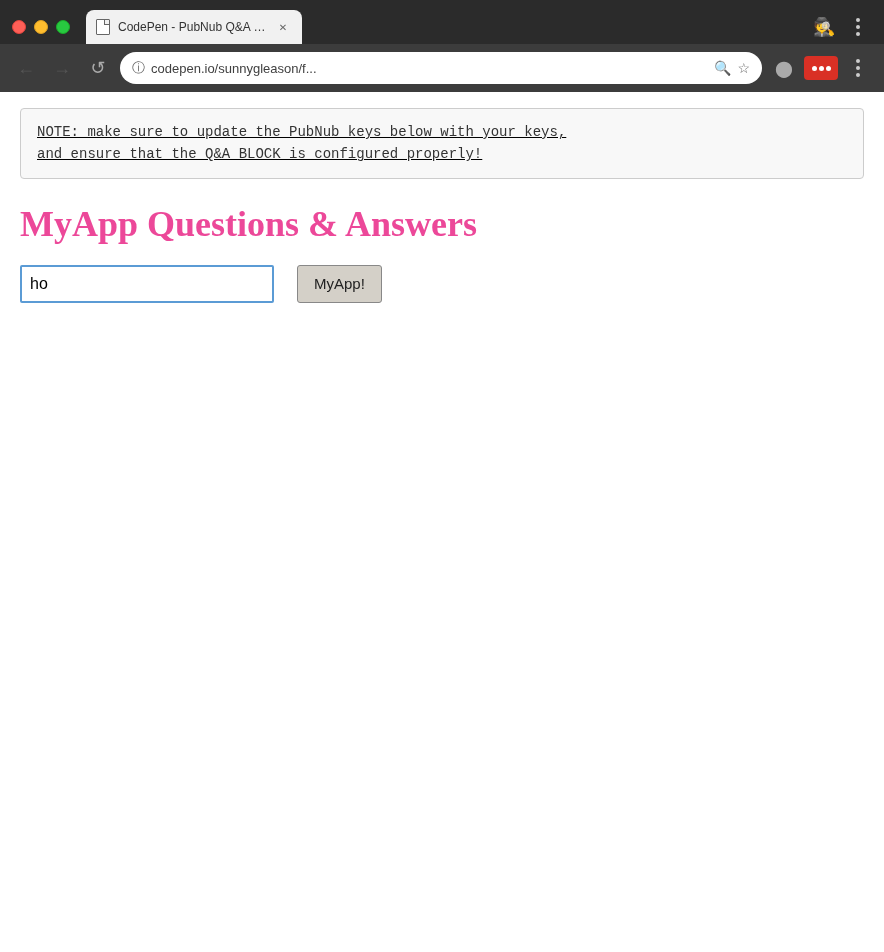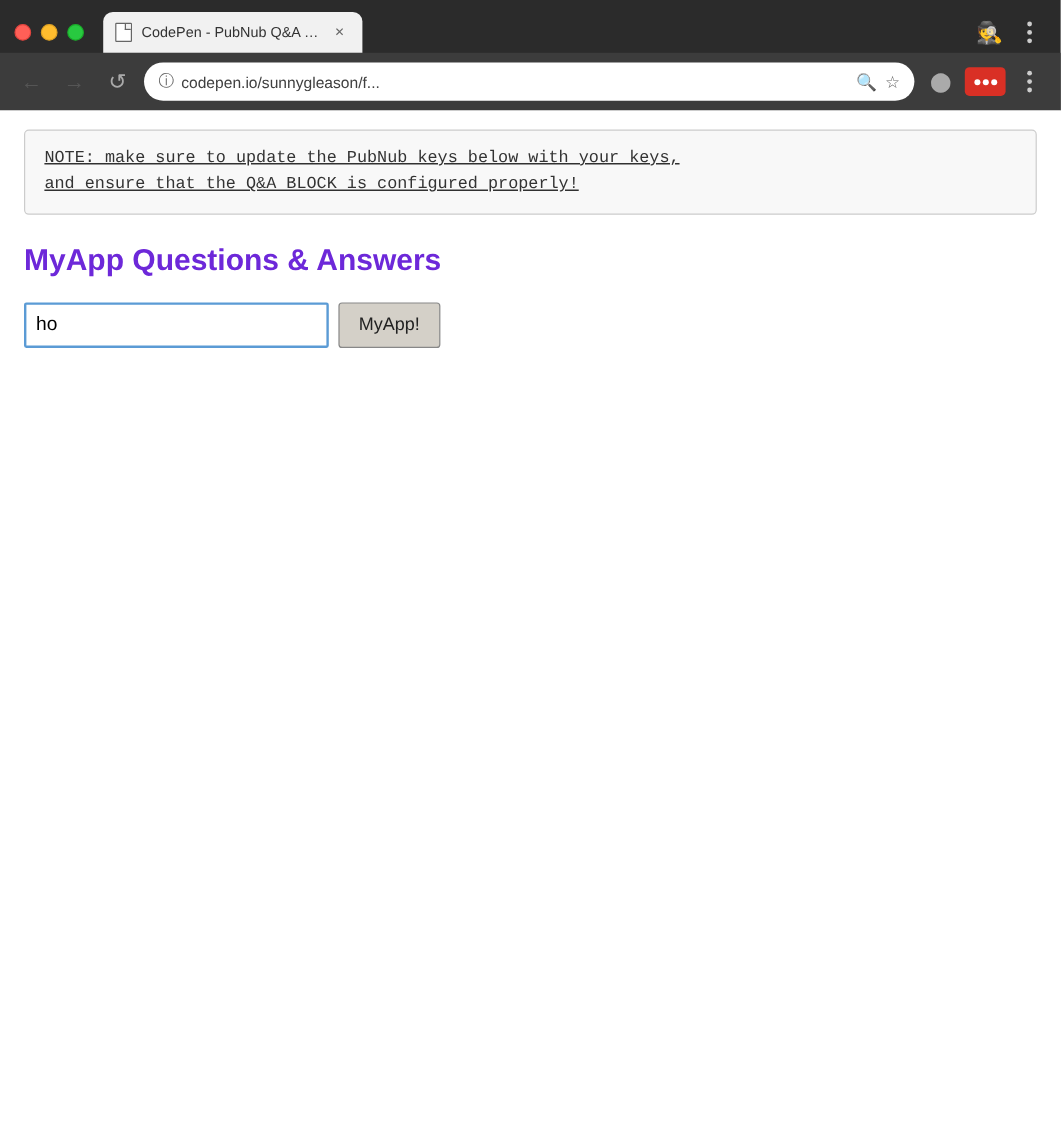--- a/index.html
+++ b/index.html
@@ -221,32 +221,32 @@
 
     .note-text {
       font-family: 'Courier New', Courier, monospace;
       font-size: 14px;
       color: #333;
       line-height: 1.6;
     }
 
     
     .page-heading {
-      font-size: 25px;
+      font-size: 36px;
       font-weight: bold;
-      color: #6d28d9;
+      color: #ec4899;
       margin-bottom: 20px;
-      font-family: Liberation Sans, sans-serif;
+      font-family: Liberation Serif, serif;
     }
 
     
     .input-row {
       display: flex;
       align-items: center;
-      gap: 8px;
+      gap: 23px;
     }
 
     .question-input {
       width: 254px;
       height: 38px;
       border: 2px solid #5b9bd5;
       border-radius: 2px;
       padding: 4px 8px;
       font-size: 16px;
       outline: none;

